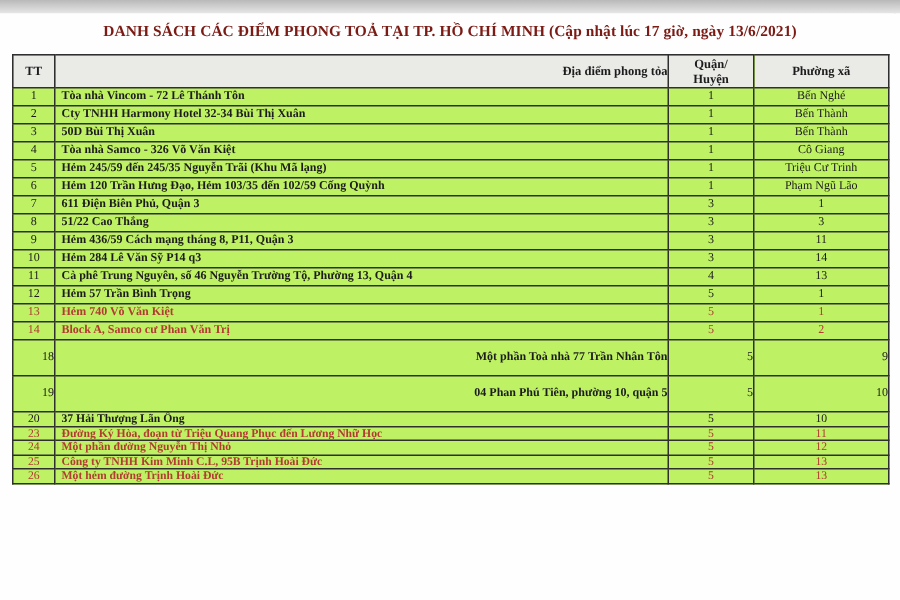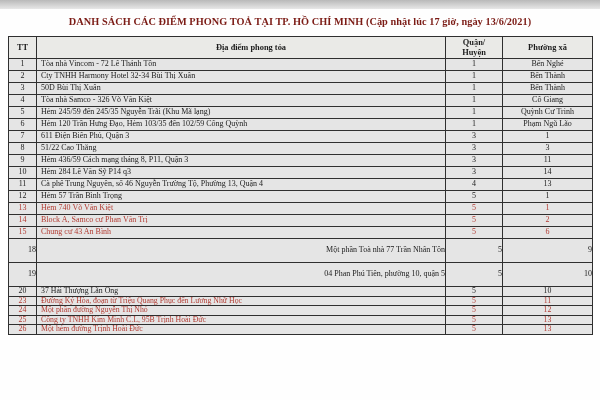--- a/index.html
+++ b/index.html
@@ -18,35 +18,35 @@
     position:absolute;top:9px;left:0;width:600px;height:391px;background:#fefefe;
   }
   .doc-title{
     margin:7px 10px 0 10px;text-align:center;
     font-weight:bold;font-size:10.3px;line-height:1.2;
     color:#7b1b15;letter-spacing:0.05px;white-space:nowrap;
   }
   table.lockdown{
     position:absolute;left:8px;top:27px;width:584px;
     border-collapse:collapse;table-layout:fixed;
-    background:#e5e5e5;
+    background:#bef264;
   }
   .lockdown th,.lockdown td{
     border:1px solid #2f2f2f;overflow:hidden;white-space:nowrap;
     vertical-align:middle;padding:0;
   }
   .lockdown thead th{
     background:#eaeae7;color:#1c1c1c;
     font-size:8.4px;line-height:1.15;height:21px;text-align:center;
   }
-  .lockdown thead th.h-loc{text-align:center;padding-left:20px;}
+  .lockdown thead th.h-loc{text-align:right;padding-left:20px;}
   .lockdown td{
     color:#1c1c1c;font-size:8px;line-height:1.1;height:11px;text-align:center;
   }
-  .lockdown td.loc{text-align:left;padding-left:4px;}
+  .lockdown td.loc{text-align:left;padding-left:4px;font-weight:bold;}
   .lockdown tr.tall td{height:23px;text-align:right;}
   .lockdown tr.compact td{height:8.5px;font-size:7.8px;}
   .lockdown tr.red td{color:#b23b32;}
 </style>
 </head>
 <body>
 
 <div class="top-band"></div>
 <div class="right-edge"></div>
 
@@ -93,21 +93,21 @@
         <tr class="">
           <td>4</td>
           <td class="loc">Tòa nhà Samco - 326 Võ Văn Kiệt</td>
           <td>1</td>
           <td>Cô Giang</td>
         </tr>
         <tr class="">
           <td>5</td>
           <td class="loc">Hẻm 245/59 đến 245/35 Nguyễn Trãi (Khu Mã lạng)</td>
           <td>1</td>
-          <td>Quỳnh Cư Trinh</td>
+          <td>Triệu Cư Trinh</td>
         </tr>
         <tr class="">
           <td>6</td>
           <td class="loc">Hẻm 120 Trần Hưng Đạo, Hẻm 103/35 đến 102/59 Cống Quỳnh</td>
           <td>1</td>
           <td>Phạm Ngũ Lão</td>
         </tr>
         <tr class="">
           <td>7</td>
           <td class="loc">611 Điện Biên Phủ, Quận 3</td>
@@ -149,26 +149,20 @@
           <td class="loc">Hẻm 740 Võ Văn Kiệt</td>
           <td>5</td>
           <td>1</td>
         </tr>
         <tr class="red">
           <td>14</td>
           <td class="loc">Block A, Samco cư Phan Văn Trị</td>
           <td>5</td>
           <td>2</td>
         </tr>
-        <tr class="red">
-          <td>15</td>
-          <td class="loc">Chung cư 43 An Bình</td>
-          <td>5</td>
-          <td>6</td>
-        </tr>
         <tr class="tall">
           <td>18</td>
           <td class="loc">Một phần Toà nhà 77 Trần Nhân Tôn</td>
           <td>5</td>
           <td>9</td>
         </tr>
         <tr class="tall">
           <td>19</td>
           <td class="loc">04 Phan Phú Tiên, phường 10, quận 5</td>
           <td>5</td>

